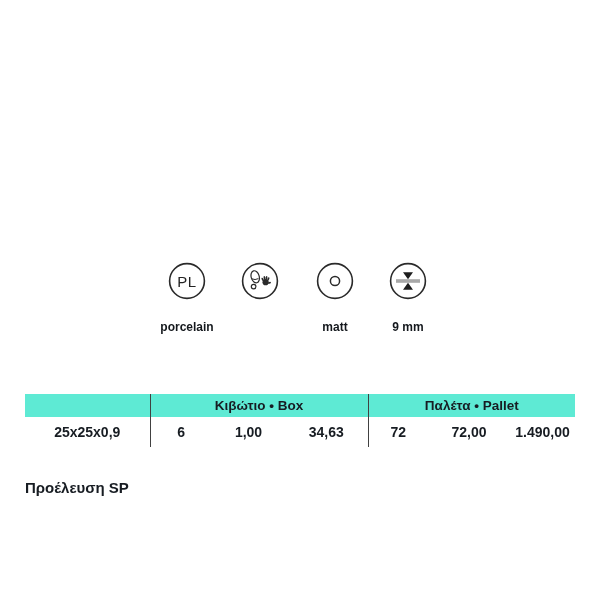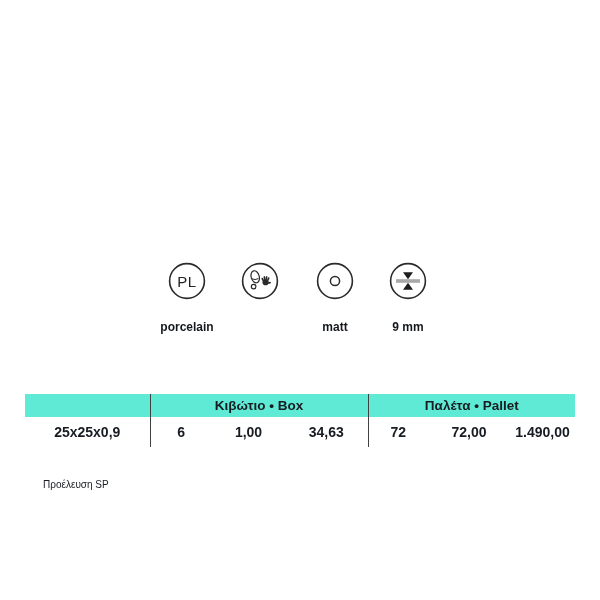--- a/index.html
+++ b/index.html
@@ -98,24 +98,23 @@
   .spec-table tr.row-group td { height: 23px; }
   .spec-table tr.row-cols td  { height: 24px; }
   .spec-table tbody td { height: 30px; font-size: 14px; margin-top: 16px; }
   .spec-table .hdr { background: #5eead4; }
   .spec-table .bl { border-left: 1.5px solid #414141; }
 
   .footnote {
     position: absolute;
     left: 25px;
     top: 479px;
-    font-size: 10px;
-    font-weight: normal;
+    font-size: 15px;
+    font-weight: bold;
     color: #171c22;
-    margin-left: 18px;
   }
 </style>
 </head>
 <body>
 
 <div class="page">
 
 
   <div class="feature" id="feat-porcelain">
     <div class="circle-wrap">

